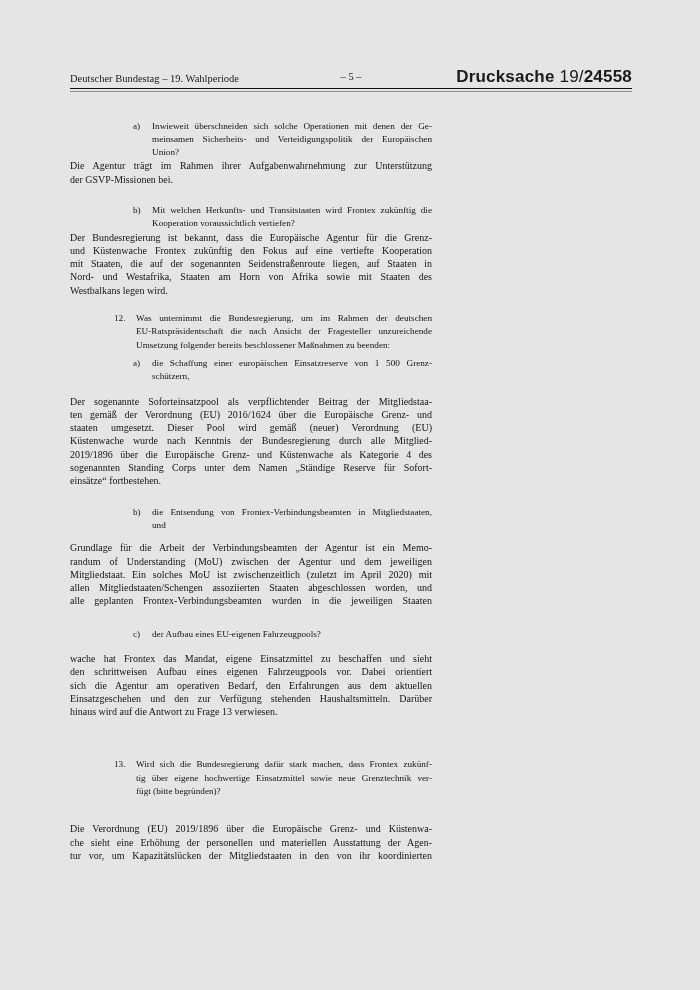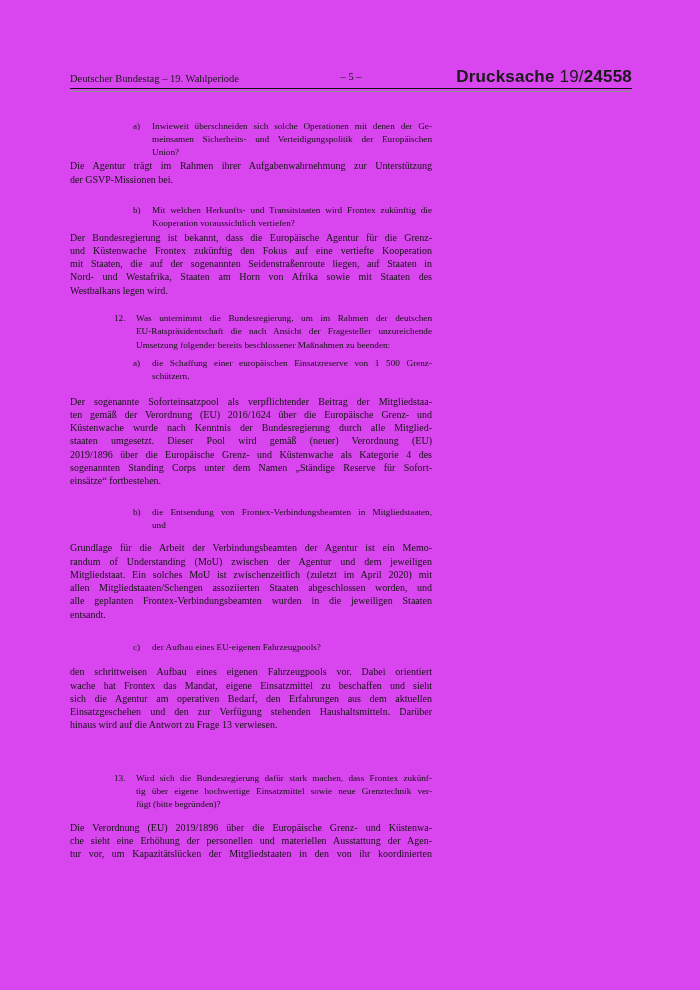--- a/index.html
+++ b/index.html
@@ -1,20 +1,20 @@
 <!DOCTYPE html>
 <html lang="de"><head>
 <meta charset="utf-8">
 <style>
   html, body { margin: 0; padding: 0; background: #ffffff; }
   .page {
     position: relative;
     width: 700px;
     height: 990px;
-    background: #d946ef;
+    background: #e5e5e5;
     color: #141414;
     overflow: hidden;
   }
   
   .header-wrap {
     margin: 0 68px 0 70px;
     padding-top: 70px;
   }
   .header-row {
     position: relative;
@@ -125,68 +125,67 @@
         <span class="blabel">a)</span>
         <div class="bcontent">
           <div class="line jl">die Schaffung einer europäischen Einsatzreserve von 1 500 Grenz-</div>
           <div class="line">schützern,</div>
         </div>
       </div>
       <div class="block b-para" style="margin-top: 11px;">
         <div class="bcontent">
           <div class="line jl">Der sogenannte Soforteinsatzpool als verpflichtender Beitrag der Mitgliedstaa-</div>
           <div class="line jl">ten gemäß der Verordnung (EU) 2016/1624 über die Europäische Grenz- und</div>
+          <div class="line jl">staaten umgesetzt. Dieser Pool wird gemäß (neuer) Verordnung (EU)</div>
           <div class="line jl">Küstenwache wurde nach Kenntnis der Bundesregierung durch alle Mitglied-</div>
-          <div class="line jl">staaten umgesetzt. Dieser Pool wird gemäß (neuer) Verordnung (EU)</div>
           <div class="line jl">2019/1896 über die Europäische Grenz- und Küstenwache als Kategorie 4 des</div>
           <div class="line jl">sogenannten Standing Corps unter dem Namen „Ständige Reserve für Sofort-</div>
           <div class="line">einsätze“ fortbestehen.</div>
         </div>
       </div>
       <div class="block b-sub" style="margin-top: 18px;">
         <span class="blabel">b)</span>
         <div class="bcontent">
           <div class="line jl">die Entsendung von Frontex-Verbindungsbeamten in Mitgliedstaaten,</div>
           <div class="line">und</div>
         </div>
       </div>
       <div class="block b-para" style="margin-top: 9px;">
         <div class="bcontent">
           <div class="line jl">Grundlage für die Arbeit der Verbindungsbeamten der Agentur ist ein Memo-</div>
           <div class="line jl">randum of Understanding (MoU) zwischen der Agentur und dem jeweiligen</div>
           <div class="line jl">Mitgliedstaat. Ein solches MoU ist zwischenzeitlich (zuletzt im April 2020) mit</div>
           <div class="line jl">allen Mitgliedstaaten/Schengen assoziierten Staaten abgeschlossen worden, und</div>
           <div class="line jl">alle geplanten Frontex-Verbindungsbeamten wurden in die jeweiligen Staaten</div>
-          <div class="line">entsandt.</div>
         </div>
       </div>
       <div class="block b-sub" style="margin-top: 20px;">
         <span class="blabel">c)</span>
         <div class="bcontent">
           <div class="line">der Aufbau eines EU-eigenen Fahrzeugpools?</div>
         </div>
       </div>
       <div class="block b-para" style="margin-top: 11px;">
         <div class="bcontent">
+          <div class="line jl">wache hat Frontex das Mandat, eigene Einsatzmittel zu beschaffen und sieht</div>
           <div class="line jl">den schrittweisen Aufbau eines eigenen Fahrzeugpools vor. Dabei orientiert</div>
-          <div class="line jl">wache hat Frontex das Mandat, eigene Einsatzmittel zu beschaffen und sieht</div>
           <div class="line jl">sich die Agentur am operativen Bedarf, den Erfahrungen aus dem aktuellen</div>
           <div class="line jl">Einsatzgeschehen und den zur Verfügung stehenden Haushaltsmitteln. Darüber</div>
           <div class="line">hinaus wird auf die Antwort zu Frage 13 verwiesen.</div>
         </div>
       </div>
       <div class="block b-question" style="margin-top: 40px;">
         <span class="blabel">13.</span>
         <div class="bcontent">
           <div class="line jl">Wird sich die Bundesregierung dafür stark machen, dass Frontex zukünf-</div>
           <div class="line jl">tig über eigene hochwertige Einsatzmittel sowie neue Grenztechnik ver-</div>
           <div class="line">fügt (bitte begründen)?</div>
         </div>
       </div>
-      <div class="block b-para" style="margin-top: 9px;">
+      <div class="block b-para" style="margin-top: 24px;">
         <div class="bcontent">
           <div class="line jl">Die Verordnung (EU) 2019/1896 über die Europäische Grenz- und Küstenwa-</div>
           <div class="line jl">che sieht eine Erhöhung der personellen und materiellen Ausstattung der Agen-</div>
           <div class="line jl">tur vor, um Kapazitätslücken der Mitgliedstaaten in den von ihr koordinierten</div>
         </div>
       </div>
     </div>
 </div>
 
 </body></html>

